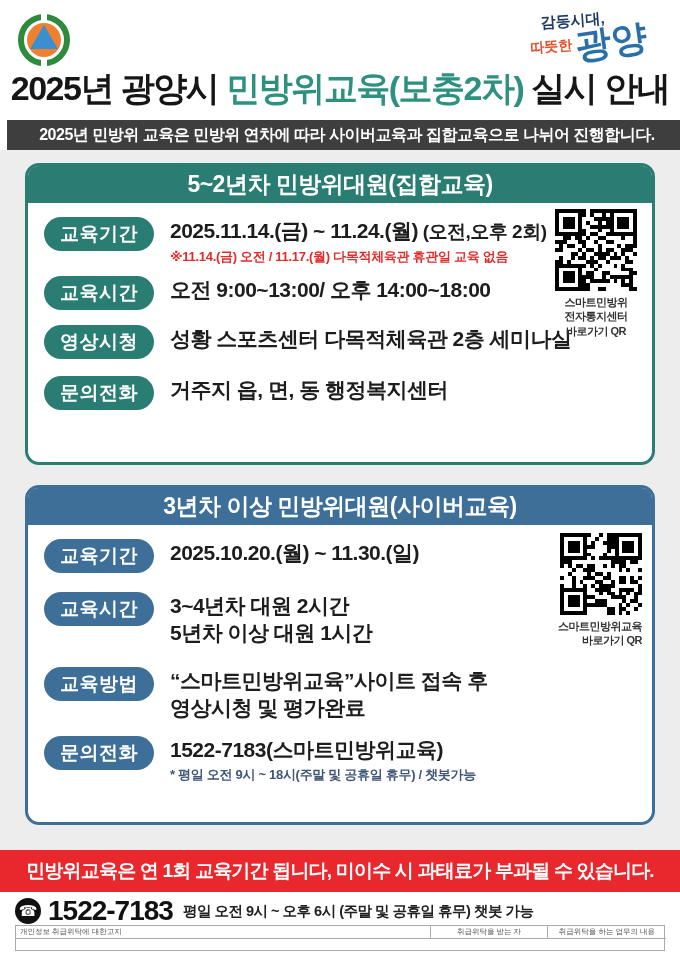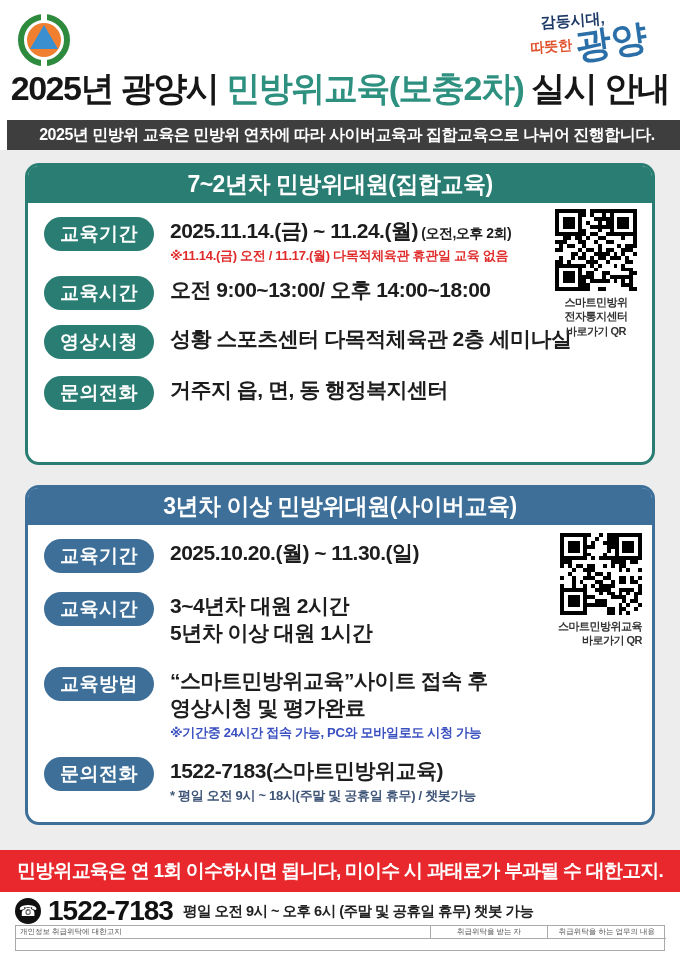--- a/index.html
+++ b/index.html
@@ -41,21 +41,21 @@
   .card-body{position:relative;padding:14px 14px 0 16px;}
   .row{display:flex;align-items:flex-start;}
   .pill{
     flex:0 0 110px;height:34px;line-height:34px;text-align:center;color:#fff;
     font-size:19px;font-weight:900;border-radius:18px;letter-spacing:0.5px;
   }
   .s1 .pill{background:#2a7d72;}
   .s2 .pill{background:#3d6f99;}
   .row-content{margin-left:16px;max-width:450px;}
   .main-text{font-size:21px;font-weight:900;color:#1d1d1d;line-height:1.3;letter-spacing:-0.5px;white-space:nowrap;}
-  .suffix{font-size:14px;font-weight:800;letter-spacing:-0.5px;}
+  .suffix{font-size:19px;font-weight:800;letter-spacing:-0.5px;}
   .note{font-size:13px;font-weight:700;line-height:1.35;margin-top:3px;letter-spacing:-0.3px;}
   .note-red{color:#e02b2b;}
   .note-blue{color:#3a50c0;}
   .note-navy{color:#3f5577;}
   .s1 .r1{margin-bottom:11px;} .s1 .r2{margin-bottom:15px;} .s1 .r3{margin-bottom:17px;}
   .s2 .r1{margin-bottom:19px;} .s2 .r2{margin-bottom:20px;} .s2 .r3{margin-bottom:15px;}
   
   .qr-block{position:absolute;width:92px;text-align:center;}
   .s1 .qr-block{top:6px;right:10px;}
   .s2 .qr-block{top:8px;right:10px;text-align:right;}
@@ -115,21 +115,21 @@
         <span class="cb-l3">광양</span>
       </span>
     </div>
     <div class="title"><span>2025년 광양시 </span><span class="hl">민방위교육(보충2차)</span><span> 실시 안내</span></div>
   </div>
   <div class="subtitle-bar">2025년 민방위 교육은 민방위 연차에 따라 사이버교육과 집합교육으로 나뉘어 진행합니다.</div>
 
   <div class="gray">
 
     <div class="card s1">
-      <div class="card-header">7~2년차 민방위대원(집합교육)</div>
+      <div class="card-header">5~2년차 민방위대원(집합교육)</div>
       <div class="card-body">
         <div class="row r1">
           <div class="pill">교육기간</div>
           <div class="row-content">
             <div class="main-text"><span>2025.11.14.(금) ~ 11.24.(월)</span><span class="suffix"> (오전,오후 2회)</span></div>
             <div class="note note-red">※11.14.(금) 오전 / 11.17.(월) 다목적체육관 휴관일 교육 없음</div>
           </div>
         </div>
         <div class="row r2">
           <div class="pill">교육시간</div>
@@ -414,21 +414,20 @@
           <div class="row-content">
             <div class="main-text">3~4년차 대원 2시간</div>
             <div class="main-text">5년차 이상 대원 1시간</div>
           </div>
         </div>
         <div class="row r3">
           <div class="pill">교육방법</div>
           <div class="row-content">
             <div class="main-text">“스마트민방위교육”사이트 접속 후</div>
             <div class="main-text">영상시청 및 평가완료</div>
-            <div class="note note-blue">※기간중 24시간 접속 가능, PC와 모바일로도 시청 가능</div>
           </div>
         </div>
         <div class="row r4">
           <div class="pill">문의전화</div>
           <div class="row-content">
             <div class="main-text">1522-7183(스마트민방위교육)</div>
             <div class="note note-navy">* 평일 오전 9시 ~ 18시(주말 및 공휴일 휴무) / 챗봇가능</div>
           </div>
         </div>
         <div class="qr-block">
@@ -664,21 +663,21 @@
             </div>
           <div class="qr-caption">
             <div>스마트민방위교육</div>
             <div>바로가기 QR</div>
           </div>
         </div>
       </div>
     </div>
   </div>
 
-  <div class="red-banner">민방위교육은 연 1회 이수하시면 됩니다, 미이수 시 과태료가 부과될 수 대한고지.</div>
+  <div class="red-banner">민방위교육은 연 1회 교육기간 됩니다, 미이수 시 과태료가 부과될 수 있습니다.</div>
 
   <div class="bottom">
     <div class="phone-row">
       <div class="phone-icon">☎</div>
       <div class="phone-number">1522-7183</div>
       <div class="phone-hours">평일 오전 9시 ~ 오후 6시 (주말 및 공휴일 휴무) 챗봇 가능</div>
     </div>
     <div class="privacy-table">
       <div class="pt-cell">개인정보 취급위탁에 대한고지</div>
       <div class="pt-cell center">취급위탁을 받는 자</div>

